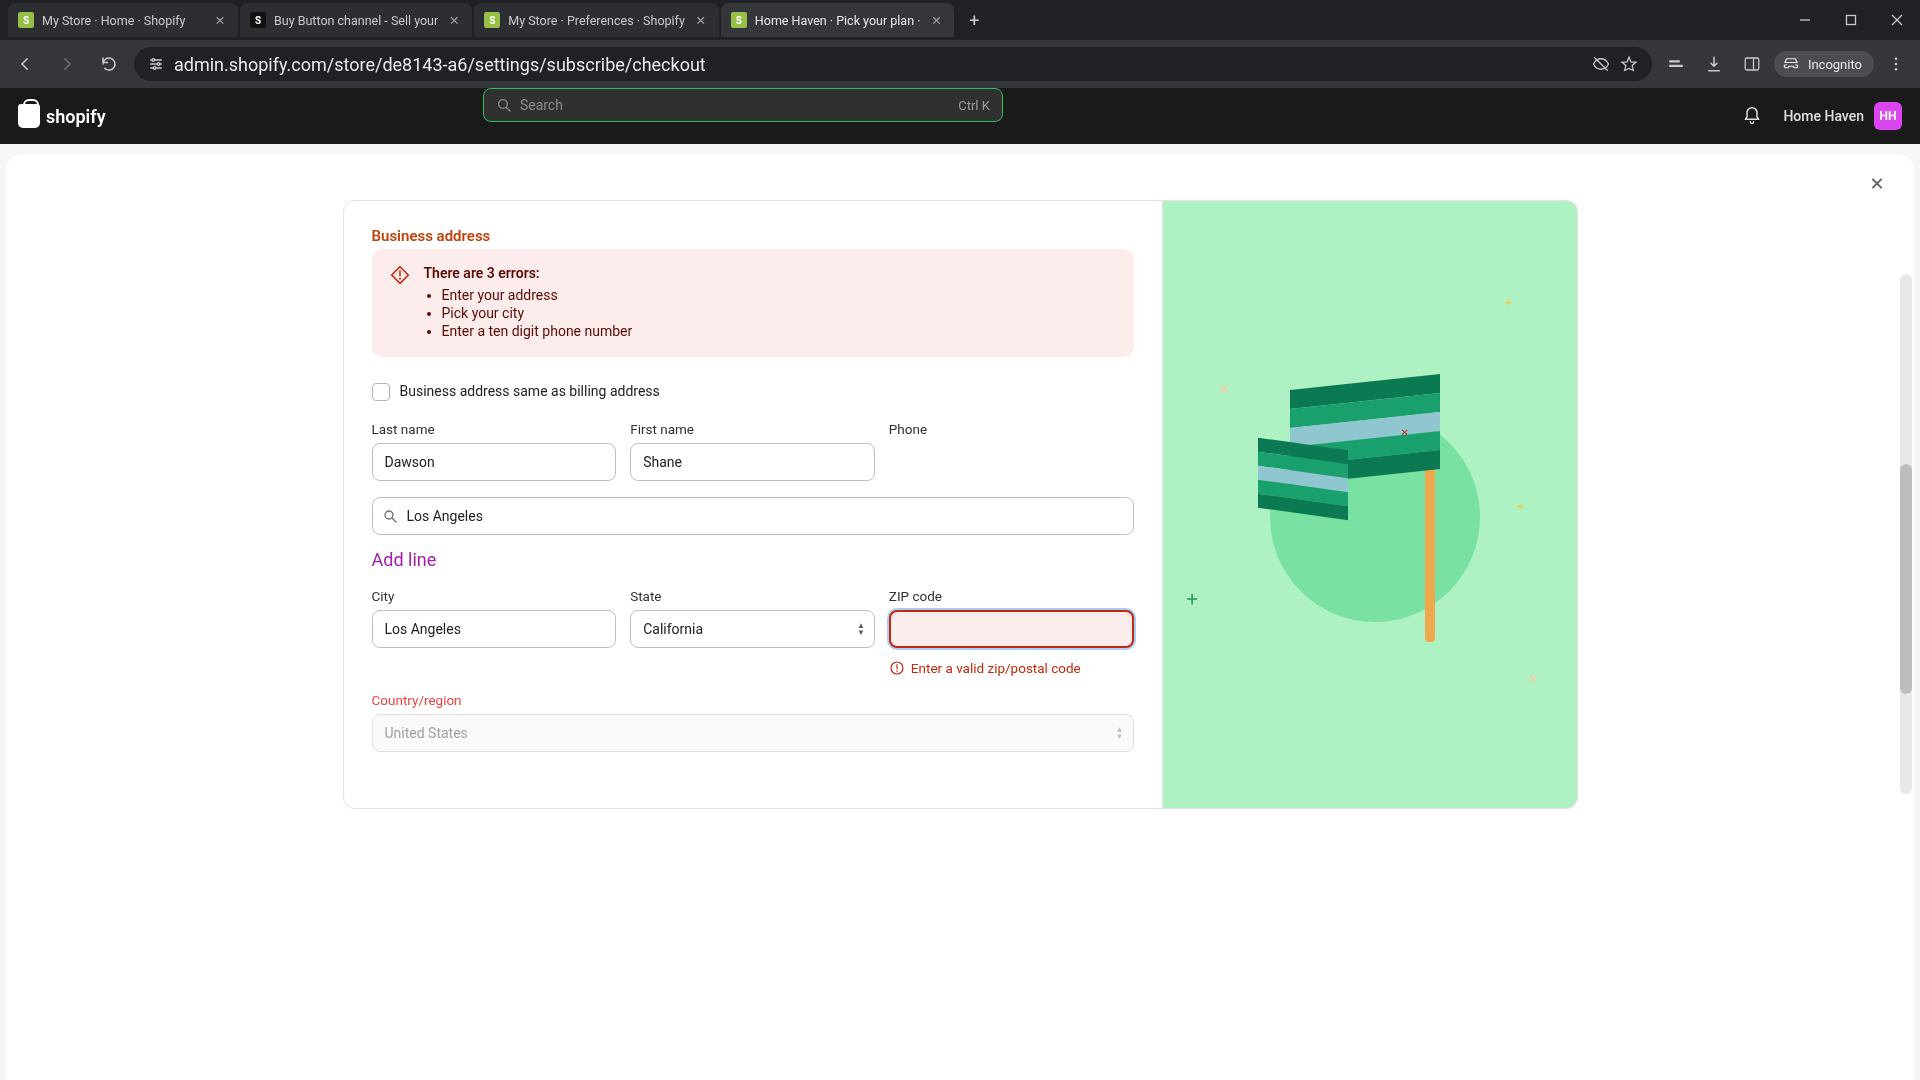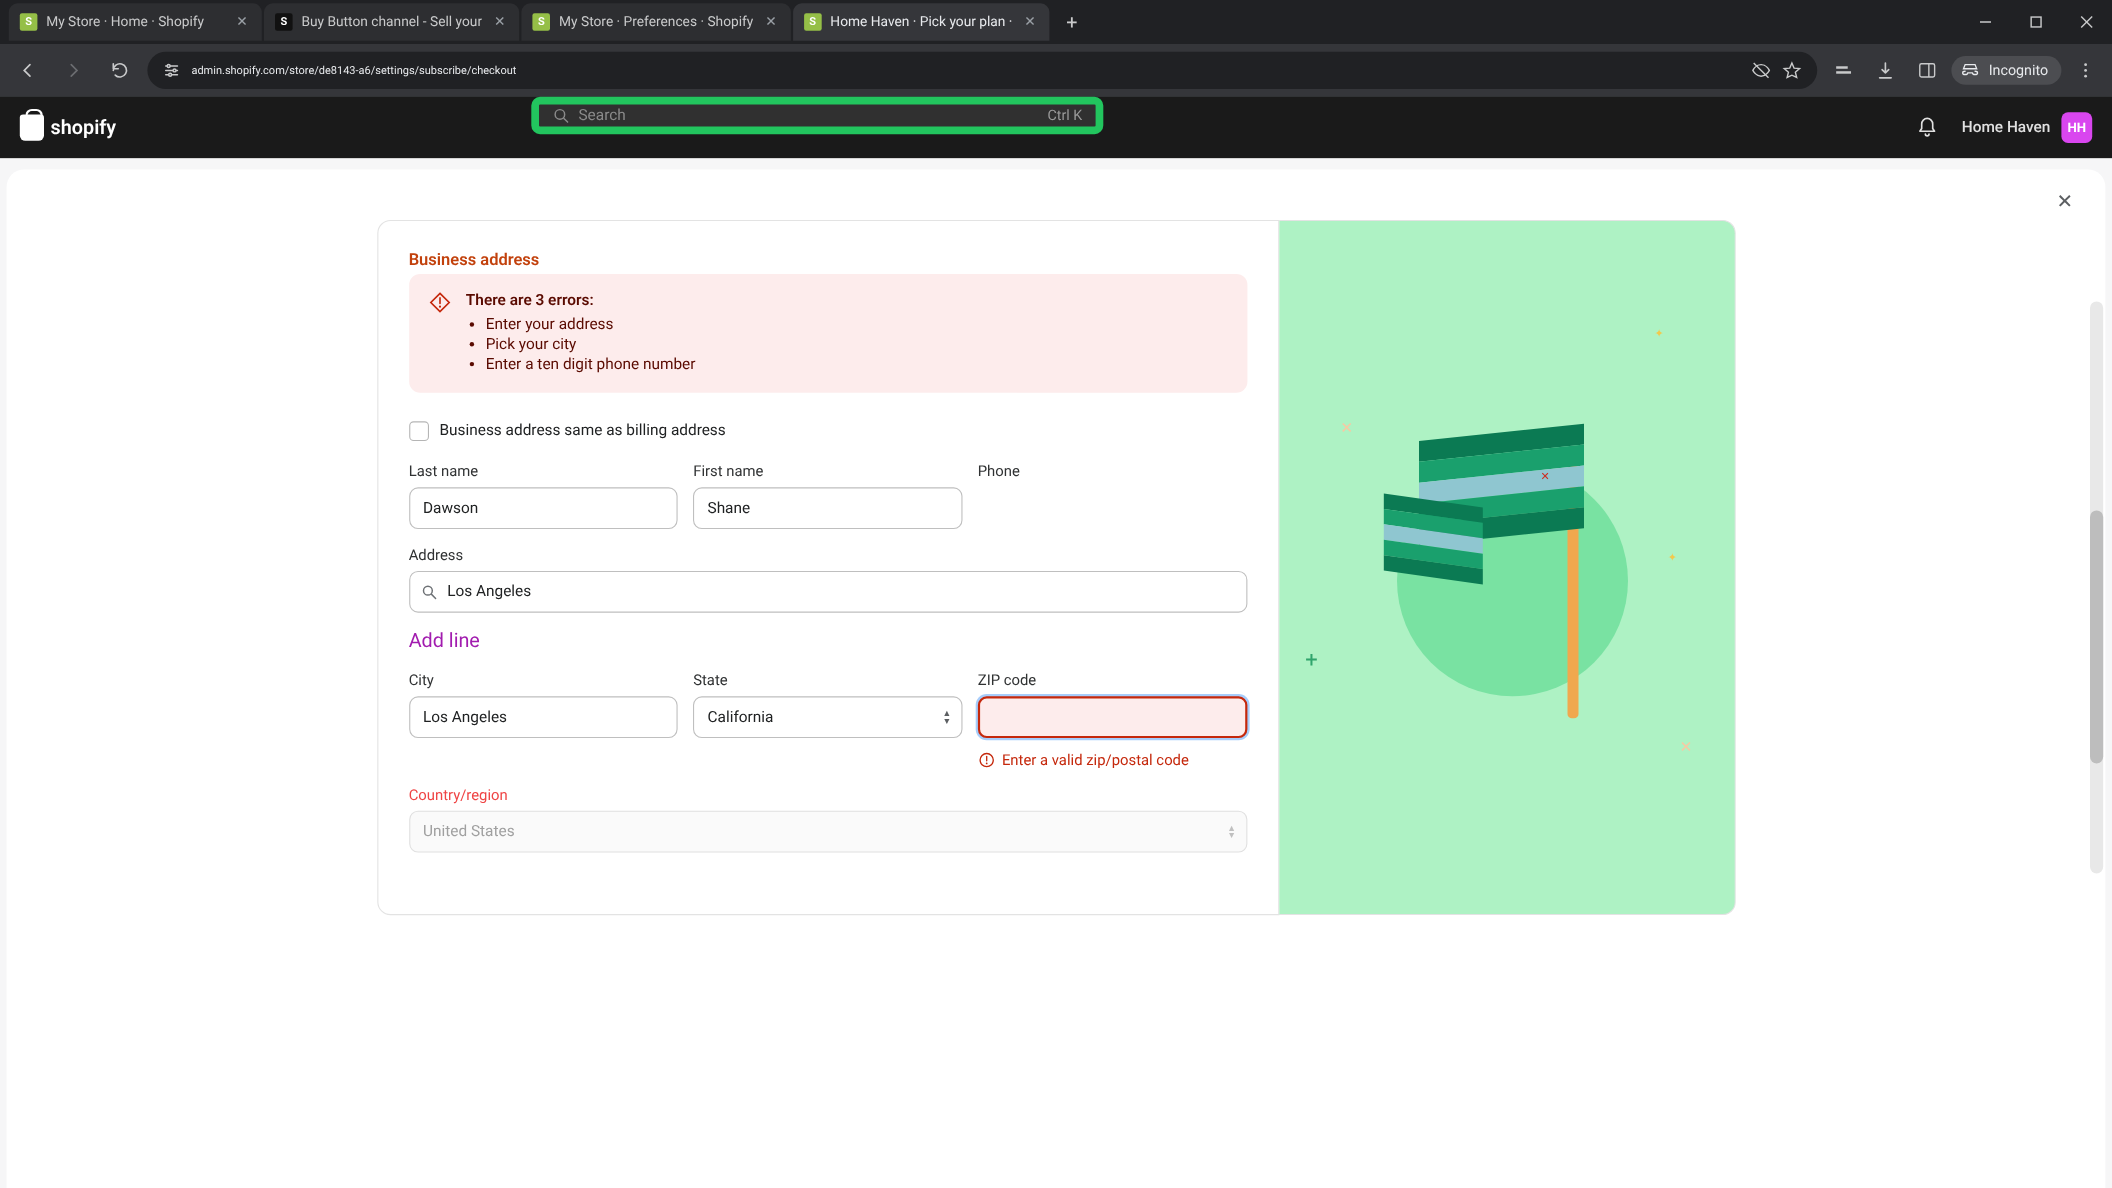--- a/index.html
+++ b/index.html
@@ -15,32 +15,32 @@
   .fav-dark { background:#111; color:#fff; }
   .tab .title { flex:1; white-space:nowrap; overflow:hidden; text-overflow:ellipsis; }
   .tab .close { width:16px; height:16px; color:#9aa0a6; display:flex; align-items:center; justify-content:center; }
   .new-tab { width:28px; height:28px; display:flex; align-items:center; justify-content:center; color:#c9cacb; margin-left:4px; font-size:18px; cursor:pointer; }
   .win-controls { margin-left:auto; display:flex; }
   .win-btn { width:46px; height:34px; display:flex; align-items:center; justify-content:center; color:#c9cacb; cursor:pointer; }
 
   .toolbar { display:flex; align-items:center; height:48px; background:#35363a; padding:0 8px; gap:8px; }
   .nav-btn { width:34px; height:34px; display:flex; align-items:center; justify-content:center; color:#c9cacb; border-radius:50%; cursor:pointer; }
   .nav-btn.dim { color:#6b6d70; }
-  .omnibox { flex:1; height:34px; background:#202124; border-radius:17px; display:flex; align-items:center; padding:0 14px; color:#c9cacb; font-size:10px; gap:10px; }
+  .omnibox { flex:1; height:34px; background:#202124; border-radius:17px; display:flex; align-items:center; padding:0 14px; color:#c9cacb; font-size:18px; gap:10px; }
   .omnibox .url { flex:1; color:#e8eaed; }
   .rt-icons { display:flex; gap:6px; align-items:center; }
   .rt-icons .nav-btn { width:32px; }
   .incognito { display:flex; align-items:center; gap:8px; background:#4c4d51; border-radius:16px; padding:4px 12px 4px 8px; color:#e8eaed; font-size:13px; }
 
   
   .shopify-bar { height:56px; background:#1a1a1a; display:flex; padding:0 18px; gap:20px; }
   .logo { display:flex; align-items:center; gap:6px; color:#fff; font-weight:600; font-size:18px; }
   .logo .bag { width:22px; height:24px; background:#fff; border-radius:3px 3px 5px 5px; position:relative; }
   .logo .bag::before { content:""; position:absolute; top:-5px; left:5px; width:12px; height:8px; border:2px solid #fff; border-bottom:none; border-radius:6px 6px 0 0; background:transparent; }
-  .shopify-search { flex:0 0 520px; margin:0 auto; height:34px; background:#303030; border:7px solid #22c55e; border-radius:8px; display:flex; align-items:center; padding:0 12px; color:#8a8a8a; font-size:14px; gap:8px; }
+  .shopify-search { flex:0 0 520px; margin:0 auto; height:34px; background:#303030; border:1px solid #22c55e; border-radius:8px; display:flex; align-items:center; padding:0 12px; color:#8a8a8a; font-size:14px; gap:8px; }
   .shopify-search .kbd { margin-left:auto; font-size:13px; color:#9a9a9a; }
   .sh-right { display:flex; align-items:center; gap:16px; margin-left:auto; color:#e0e0e0; }
   .bell { width:30px; height:30px; display:flex; align-items:center; justify-content:center; cursor:pointer; }
   .store-chip { display:flex; align-items:center; gap:10px; font-size:14px; font-weight:500; }
   .avatar { width:28px; height:28px; border-radius:6px; background:#d946ef; color:#fff; display:flex; align-items:center; justify-content:center; font-size:12px; font-weight:700; }
 
   
   .stage { position:relative; background:#f6f6f7; height:calc(1080px - 40px - 48px - 56px); padding:10px 6px 0; }
   .modal { background:#fff; border-radius:16px 16px 0 0; height:100%; position:relative; overflow:hidden; }
   .modal-close { position:absolute; top:14px; right:22px; width:30px; height:30px; display:flex; align-items:center; justify-content:center; color:#5c5f62; cursor:pointer; font-size:18px; z-index:5; }
@@ -285,21 +285,20 @@
               <label>First name</label>
               <input class="inp" value="Shane" style="">
             </div>
             <div class="field">
               <label>Phone</label>
             </div>
           </div>
 
           <div class="row">
             <div class="field">
-              <label>Address</label>
               <div class="inp-wrap">
                 <span class="licon">
                     <svg width="16" height="16" viewBox="0 0 24 24" fill="none">
                       <circle cx="10.5" cy="10.5" r="6" stroke="currentColor" stroke-width="2"></circle>
                       <line x1="15.5" y1="15.5" x2="21" y2="21" stroke="currentColor" stroke-width="2" stroke-linecap="round"></line>
                     </svg>
                   </span>
                 <input class="inp with-icon" style="width: 100%;" value="Los Angeles">
               </div>
             </div>

